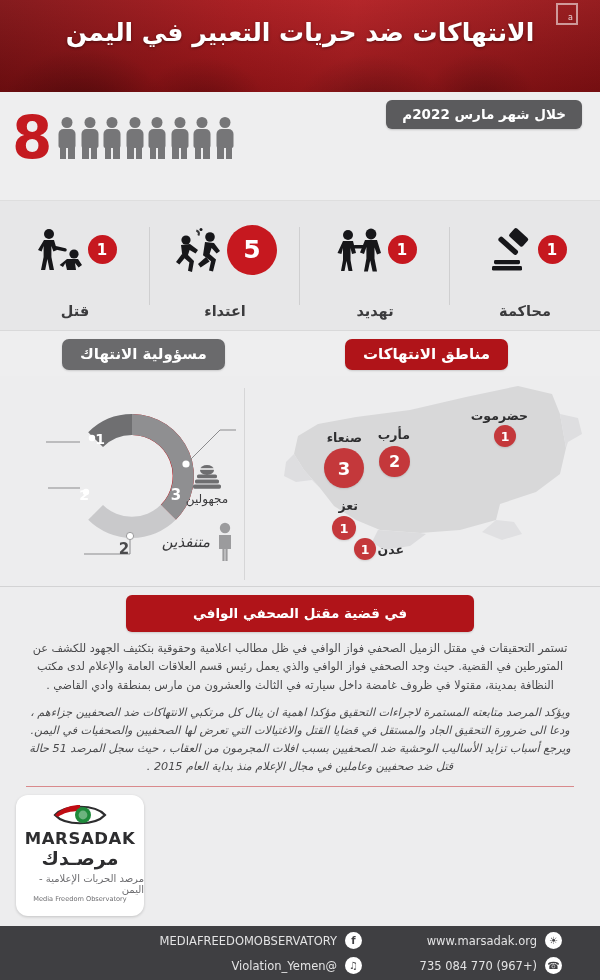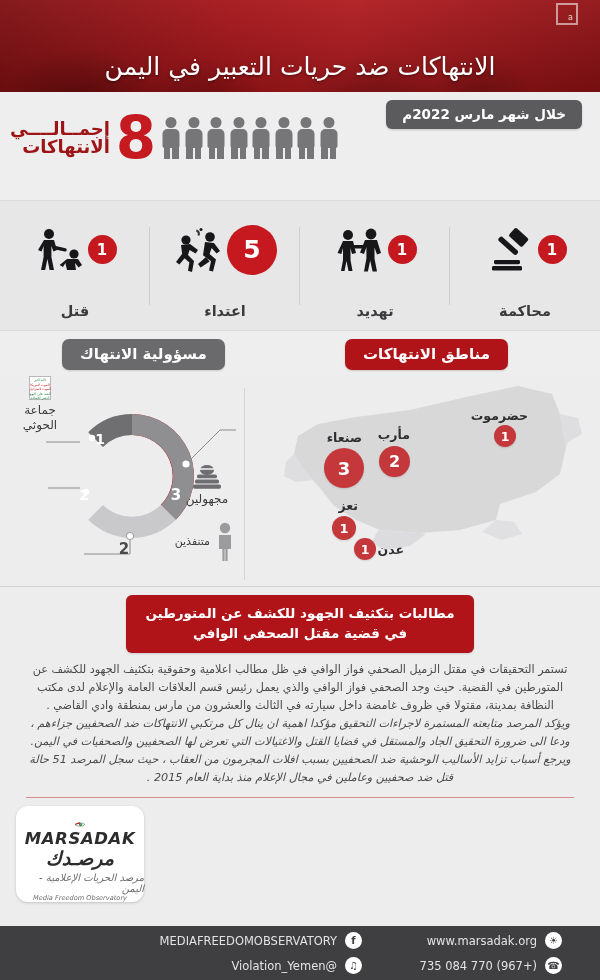--- a/index.html
+++ b/index.html
@@ -24,23 +24,22 @@
       linear-gradient(100deg,#7e0f12 0%, #a51519 38%, #b01b1f 58%, #8e1114 100%);
     overflow:hidden;
   }
   .header:after{
     content:""; position:absolute; inset:0;
     background:linear-gradient(180deg, rgba(255,255,255,.05), rgba(0,0,0,.18));
   }
   .header-title{
     position:absolute; right:0; left:0; top:18px;
     text-align:center; color:#fff; z-index:3;
-    font-size:25px; font-weight:normal; letter-spacing:.2px;
+    font-size:25px; font-weight:bold; letter-spacing:.2px;
     text-shadow:0 1px 3px rgba(0,0,0,.45);
-    margin-top:34px;
   }
   .corner-mark{
     position:absolute; top:3px; right:22px; width:22px; height:22px;
     border:2px solid rgba(255,255,255,.55); z-index:4;
   }
   .corner-mark span{
     position:absolute; right:3px; bottom:1px; font-size:8px; color:rgba(255,255,255,.8);
   }
 
   
@@ -136,35 +135,35 @@
   .demand-banner{
     width:348px; margin:0 auto; background:#b01419; color:#fff;
     text-align:center; font-size:13.5px; font-weight:bold; line-height:1.5;
     border-radius:6px; padding:8px 10px 9px;
     box-shadow:0 1px 2px rgba(0,0,0,.15);
   }
   .body-text{
     padding:8px 22px 0; text-align:center; color:#4a4a4c;
     font-size:11.2px; line-height:1.62;
   }
-  .body-text p{ }
+  .body-text p{ margin-bottom:9px; }
   .body-text p:last-child{ margin-bottom:0;font-style:italic; }
   .hr-red{ height:1px; background:#d98a8c; margin:10px 26px 0; }
 
   
   .disclaimer-zone{ position:relative; background:#ededee; height:96px; }
   .disclaimer{
     position:absolute; right:18px; top:12px; width:390px;
     text-align:justify; text-align-last:center; color:#56565a;
     font-size:11.2px; line-height:1.62;
   }
   .logo-card{
-    position:absolute; left:16px; top:6px; width:128px; height:96px;
+    position:absolute; left:16px; top:6px; width:128px; height:121px;
     background:#fff; border-radius:12px; box-shadow:0 1px 3px rgba(0,0,0,.18);
-    display:flex; flex-direction:column; align-items:center; padding-top:16px; z-index:5;font-style:italic;
+    display:flex; flex-direction:column; align-items:center; padding-top:7px; z-index:5;
   }
   .eye{ width:58px; height:26px; position:relative; margin-bottom:1px; }
   .logo-en{ font-size:16.5px; font-weight:bold; color:#2d2d2f; letter-spacing:.6px; }
   .logo-ar{ font-size:19px; font-weight:bold; color:#2d2d2f; letter-spacing:1px; line-height:1.1; }
   .logo-sub1{ font-size:10px; color:#6d6d70; margin-top:4px; }
   .logo-sub2{ font-size:6.6px; color:#6d6d70; }
 
   
   .contact{
     position:absolute; left:0; right:0; bottom:0; height:54px; background:#3f3f42;
@@ -240,24 +239,20 @@
             <div class="legR"></div>
           </div>
         <div class="person">
             <div class="head"></div>
             <div class="body"></div>
             <div class="legL"></div>
             <div class="legR"></div>
           </div>
       </div>
       <div class="total-number">8</div>
-      <div class="total-label">
-        <div>إجمــالــــي</div>
-        <div>الانتهاكات</div>
-      </div>
     </div>
   </div>
 
   <div class="stats">
 
     <div class="stat">
       <div class="stat-top">
         <div class="badge">1</div>
         <svg class="glyph" viewBox="0 0 52 48">
           <g fill="#17171a">
@@ -382,63 +377,48 @@
           <circle cx="-46" cy="16" r="3.2" fill="#fff"></circle>
           <circle cx="-2" cy="60" r="3.6" fill="#fff" stroke="#9a9a9c" stroke-width="1"></circle>
         </g>
 
         <text x="172" y="128" fill="#ffffff" font-size="15" font-weight="bold" font-family="DejaVu Sans, sans-serif" text-anchor="middle">3</text>
         <text x="96" y="72" fill="#ffffff" font-size="14" font-weight="bold" font-family="DejaVu Sans, sans-serif" text-anchor="middle">1</text>
         <text x="80" y="128" fill="#ffffff" font-size="14" font-weight="bold" font-family="DejaVu Sans, sans-serif" text-anchor="middle">2</text>
         <text x="120" y="182" fill="#4a4a4c" font-size="15" font-weight="bold" font-family="DejaVu Sans, sans-serif" text-anchor="middle">2</text>
       </svg>
 
-      <div class="legend-item" style="left:-2px; top:4px; width:76px;">
-        <svg width="22" height="24" viewBox="0 0 22 24" style="display:block;margin:0 auto 3px;">
-          <rect x="0.5" y="0.5" width="21" height="23" fill="#fff" stroke="#b8b8ba"></rect>
-          <text x="11" y="5" font-size="3.4" fill="#1f8a3b" text-anchor="middle" font-family="DejaVu Sans, sans-serif">الله اكبر</text>
-          <text x="11" y="9.5" font-size="3.4" fill="#c00c13" text-anchor="middle" font-family="DejaVu Sans, sans-serif">الموت لامريكا</text>
-          <text x="11" y="14" font-size="3.4" fill="#c00c13" text-anchor="middle" font-family="DejaVu Sans, sans-serif">الموت لاسرائيل</text>
-          <text x="11" y="18.5" font-size="3.4" fill="#1f8a3b" text-anchor="middle" font-family="DejaVu Sans, sans-serif">اللعنة على اليهود</text>
-          <text x="11" y="22.5" font-size="3.4" fill="#1f8a3b" text-anchor="middle" font-family="DejaVu Sans, sans-serif">النصر للإسلام</text>
-        </svg>
-        <div class="legend-text">
-          <div>جماعة</div>
-          <div>الحوثي</div>
-        </div>
-      </div>
 
 
       <div class="legend-item" style="right:6px; top:92px; width:78px;">
         <svg width="30" height="26" viewBox="0 0 30 26" style="display:block;margin:0 auto 2px;">
           <g fill="#6e6e70">
             <ellipse cx="15" cy="6" rx="7" ry="5"></ellipse>
             <rect x="5" y="10.5" width="20" height="3.8" rx="1.6"></rect>
             <rect x="3" y="15.5" width="24" height="4" rx="1.6"></rect>
             <rect x="1" y="20.5" width="28" height="4.2" rx="1.6"></rect>
           </g>
           <path d="M8 5 h14" stroke="#fff" stroke-width="1.4"></path>
         </svg>
         <div class="legend-text">مجهولين</div>
       </div>
 
       <div class="legend-item" style="right:18px; top:150px; width:96px; display:flex; align-items:center; gap:6px; text-align:right;">
         <svg width="18" height="40" viewBox="0 0 18 40" style="flex:none;">
           <circle cx="9" cy="6" r="5.2" fill="#9b9b9d"></circle>
           <path d="M3 13 h12 v14 h-3.4 v12 h-2.2 v-12 h-0.8 v12 h-2.2 v-12 h-3.4 Z" fill="#9b9b9d"></path>
         </svg>
-        <div class="legend-text" style="font-size:11px;">متنفذين</div>
+        <div class="legend-text" style="font-size:15px;font-style:italic;">متنفذين</div>
       </div>
     </div>
   </div>
 
   <div class="demand-sep"></div>
   <div class="demands">
     <div class="demand-banner">
-      <div>مطالبات بتكثيف الجهود للكشف عن المتورطين</div>
       <div>في قضية مقتل الصحفي الوافي</div>
     </div>
     <div class="body-text">
       <p>تستمر التحقيقات في مقتل الزميل الصحفي فواز الوافي في ظل مطالب اعلامية وحقوقية بتكثيف الجهود للكشف عن المتورطين في القضية.
 حيث وجد الصحفي فواز الوافي والذي يعمل رئيس قسم العلاقات العامة والإعلام لدى مكتب النظافة بمدينة، مقتولا في ظروف غامضة داخل سيارته في الثالث والعشرون من مارس بمنطقة وادي القاضي .</p>
       <p>ويؤكد المرصد متابعته المستمرة لاجراءات التحقيق مؤكدا اهمية ان ينال كل مرتكبي الانتهاكات ضد الصحفيين جزاءهم ، ودعا الى ضرورة التحقيق الجاد والمستقل في قضايا القتل والاغتيالات التي تعرض لها الصحفيين والصحفيات في اليمن.
 ويرجع أسباب تزايد الأساليب الوحشية ضد الصحفيين بسبب افلات المجرمون من العقاب ، حيث سجل المرصد 51 حالة قتل ضد صحفيين وعاملين في مجال الإعلام منذ بداية العام 2015 .</p>
     </div>
     <div class="hr-red"></div>
   </div>

